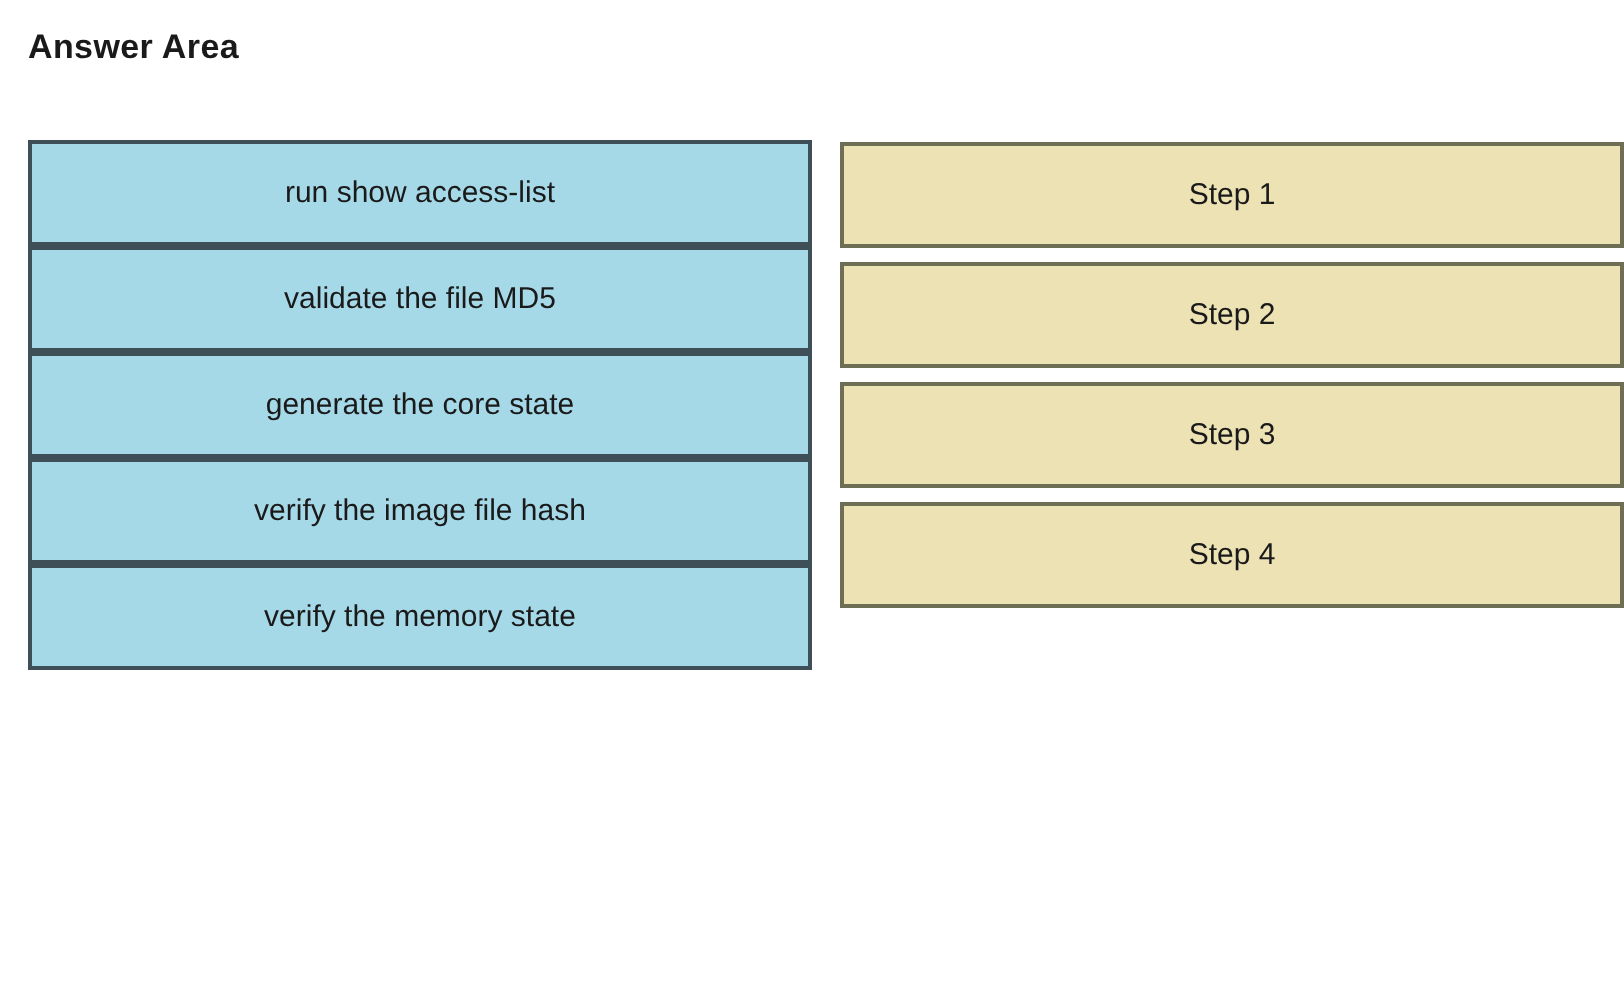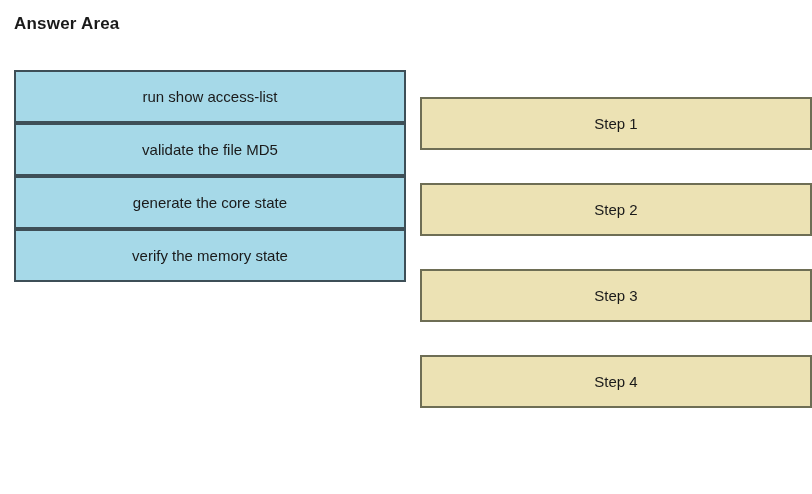--- a/index.html
+++ b/index.html
@@ -57,38 +57,40 @@
     cursor: pointer;
     user-select: none;
   }
   .option-box {
     background: var(--option-fill);
     border: 2px solid var(--option-border);
   }
   .target-box {
     background: var(--target-fill);
     border: 2px solid var(--target-border);
-    margin-top: 26px;
   }
 </style>
 </head>
 <body>
 
 <div class="page">
   <div class="page-title">Answer Area</div>
 
   <div class="col col-left">
     <div class="box option-box">
       <span>run show access-list</span>
     </div>
     <div class="box option-box">
       <span>validate the file MD5</span>
     </div>
     <div class="box option-box">
       <span>generate the core state</span>
+    </div>
+    <div class="box option-box">
+      <span>verify the image file hash</span>
     </div>
     <div class="box option-box">
       <span>verify the memory state</span>
     </div>
   </div>
 
   <div class="col col-right">
     <div class="box target-box">
       <span>Step 1</span>
     </div>

